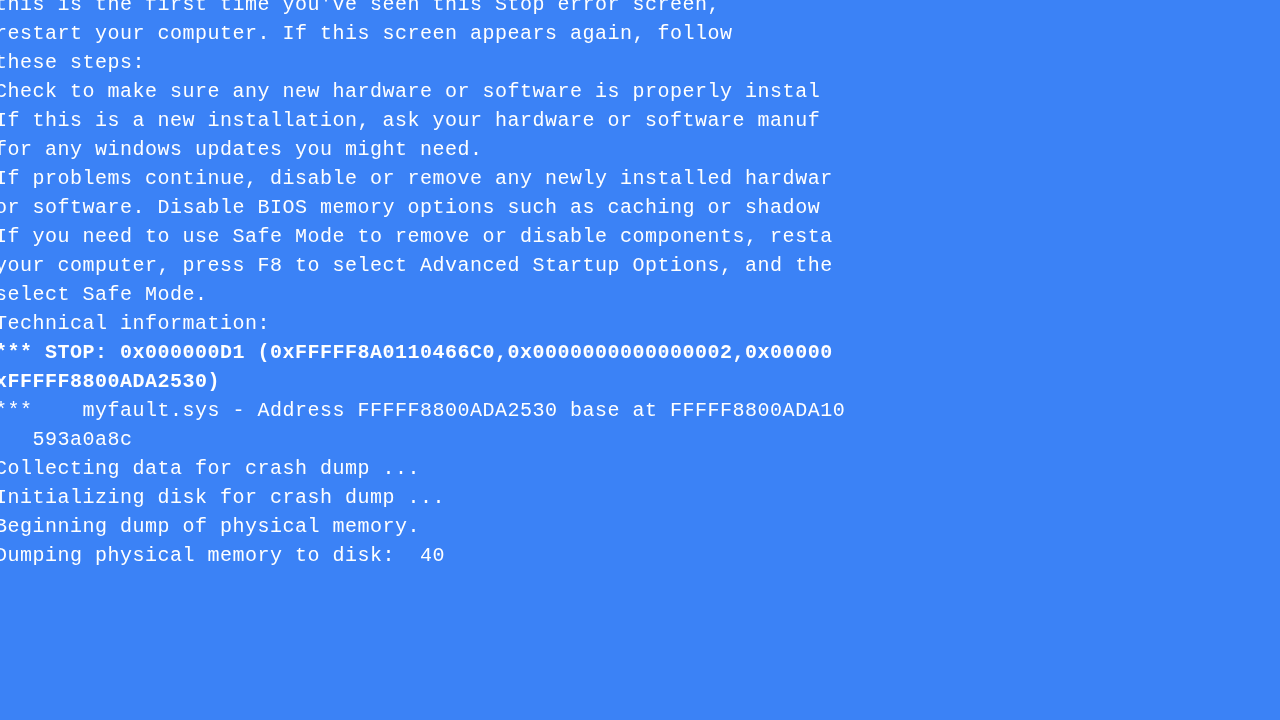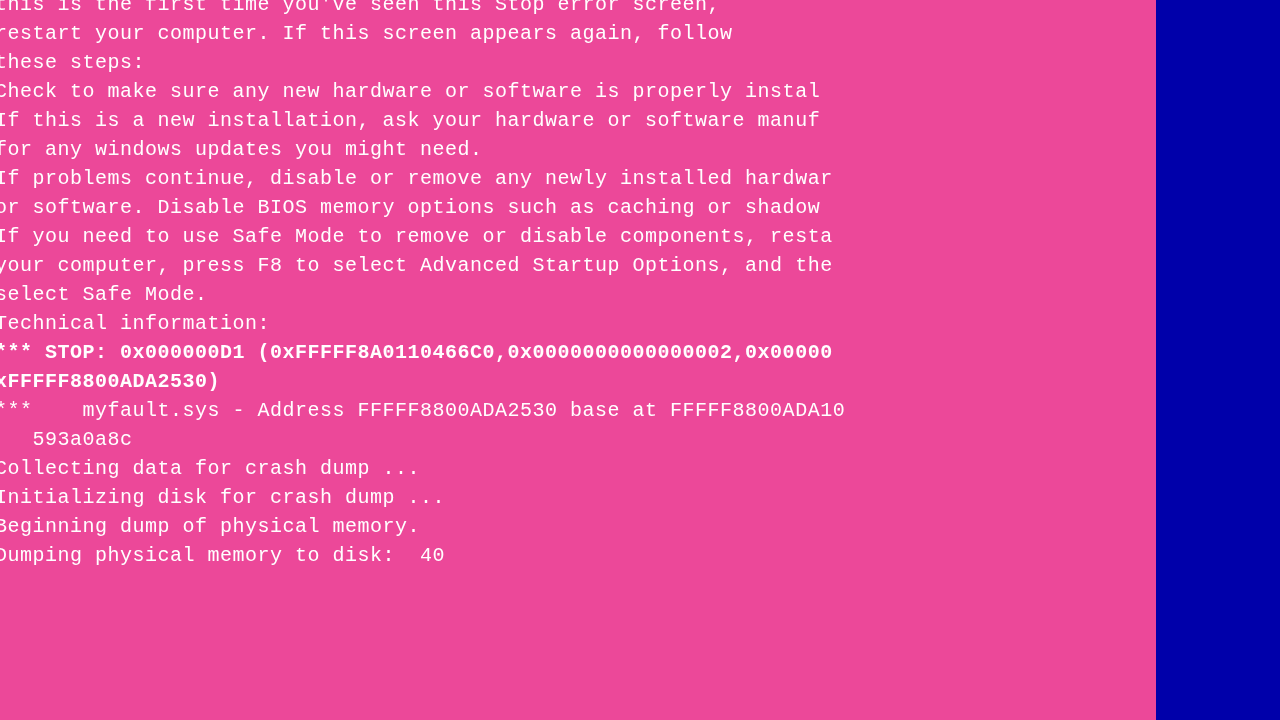--- a/index.html
+++ b/index.html
@@ -11,23 +11,23 @@
     body {
       width: 1280px;
       height: 720px;
       background-color: #0000AA;
       overflow: hidden;
       font-family: 'Courier New', Courier, monospace;
       color: #FFFFFF;
     }
 
     .bsod-container {
-      width: 1156px;
+      width: 1280px;
       height: 720px;
-      background-color: #ec4899;
+      background-color: #3b82f6;
       padding: 0;
       overflow: hidden;
       position: relative;
     }
 
     .bsod-text {
       font-family: 'Courier New', Courier, monospace;
       font-size: 20px;
       line-height: 1.45;
       color: #FFFFFF;

